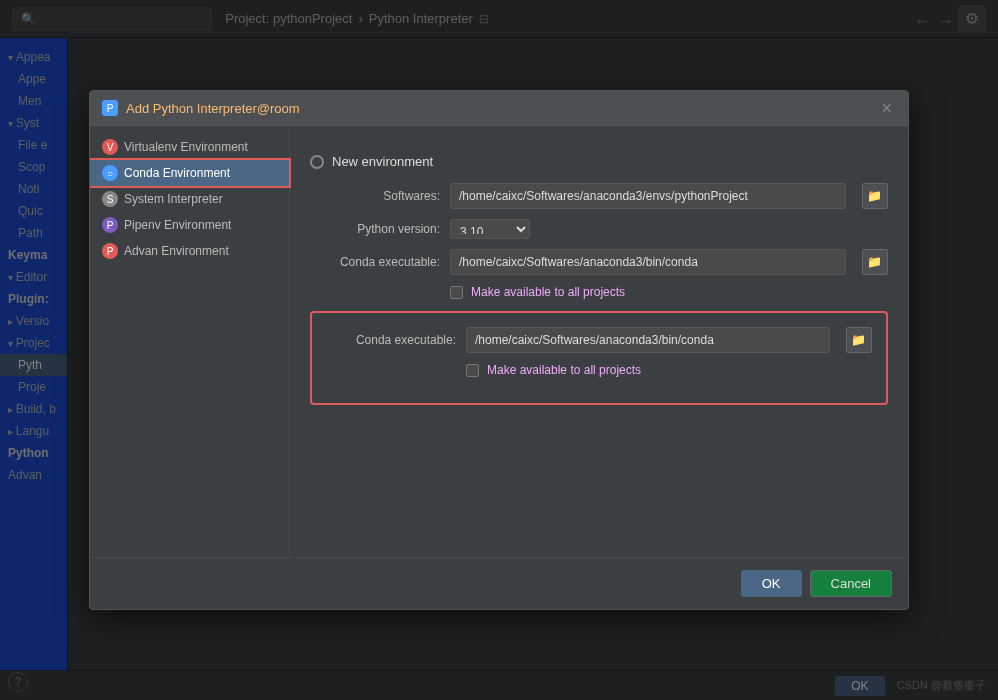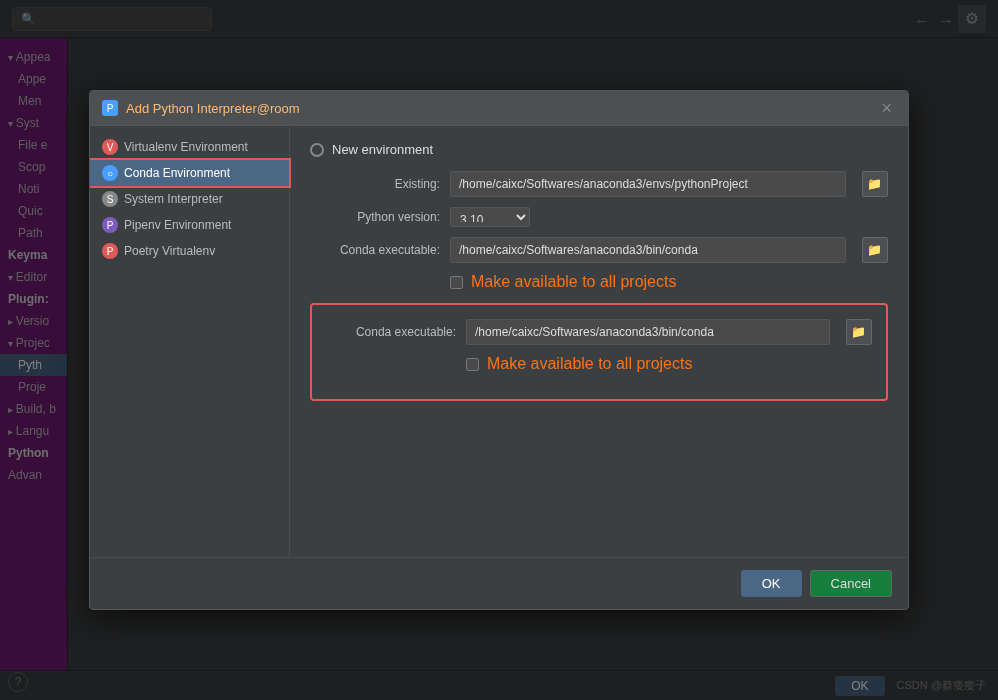--- a/index.html
+++ b/index.html
@@ -65,21 +65,21 @@
     
     .main-area {
       display: flex;
       flex: 1;
       overflow: hidden;
     }
 
     
     .sidebar {
       width: 68px;
-      background: #701a75;
+      background: #1d4ed8;
       border-right: 1px solid #2b2b2b;
       padding: 8px 0;
       overflow: hidden;
     }
     .sidebar-item {
       padding: 4px 8px;
       font-size: 12px;
       color: #bbbbbb;
       cursor: pointer;
       white-space: nowrap;
@@ -191,20 +191,21 @@
     .icon-conda { background: #4a9eff; color: white; border-radius: 50%; }
     .icon-system { background: #888; color: white; }
     .icon-pipenv { background: #7c5cbf; color: white; }
     .icon-poetry { background: #e05a5a; color: white; }
 
     
     .dialog-right {
       flex: 1;
       padding: 16px 20px;
       overflow-y: auto;
+      margin-top: 12px;
     }
 
     
     .section-title {
       display: flex;
       align-items: center;
       gap: 8px;
       margin-bottom: 14px;
       font-size: 13px;
     }
@@ -299,22 +300,22 @@
       width: 13px;
       height: 13px;
       border: 1px solid #777;
       background: #4a4a4a;
       display: flex;
       align-items: center;
       justify-content: center;
       border-radius: 2px;
     }
     .checkbox-label {
-      font-size: 16px;
-      color: #f97316;
+      font-size: 12px;
+      color: #f0abfc;
     }
 
     
     .highlight-section {
       border: 2px solid #e05a5a;
       border-radius: 4px;
       padding: 14px;
       margin-top: 8px;
       background: #3c3f41;
     }
@@ -447,20 +448,27 @@
     }
   </style>
 </head>
 <body>
 
 <div class="ide-bg">
 
   <div class="top-bar">
     <div class="search-bar">
       <span>🔍</span>
+    </div>
+    <div class="top-bar-title">
+      &nbsp;&nbsp;
+      <span>Project: pythonProject</span>
+      <span>›</span>
+      <span>Python Interpreter</span>
+      <span style="font-size:12px;color:#888;">⊟</span>
     </div>
     <div class="top-bar-nav">
       <span class="nav-arrow">←</span>
       <span class="nav-arrow">→</span>
     </div>
     <div class="gear-icon-top">⚙</div>
   </div>
 
   <div class="main-area">
 
@@ -515,34 +523,34 @@
               <span>System Interpreter</span>
             </div>
 
             <div class="dialog-left-item">
               <div class="item-icon icon-pipenv">P</div>
               <span>Pipenv Environment</span>
             </div>
 
             <div class="dialog-left-item">
               <div class="item-icon icon-poetry">P</div>
-              <span>Poetry Virtualenv</span>
+              <span>Advan Environment</span>
             </div>
 
           </div>
 
           <div class="dialog-right">
 
             <div class="section-title">
               <div class="radio-btn"></div>
               <span class="radio-label">New environment</span>
             </div>
 
             <div class="form-row">
-              <span class="form-label">Existing:</span>
+              <span class="form-label">Softwares:</span>
               <div class="form-input-with-btn">
                 <input class="form-input" type="text" readonly="" style="background: rgb(74, 74, 74); border: 1px solid rgb(85, 85, 85); color: rgb(221, 221, 221);" value="/home/caixc/Softwares/anaconda3/envs/pythonProject">
                 <div class="browse-btn">📁</div>
               </div>
             </div>
 
             <div class="form-row">
               <span class="form-label">Python version:</span>
               <select class="select-input">
                 <option>3.10</option>

